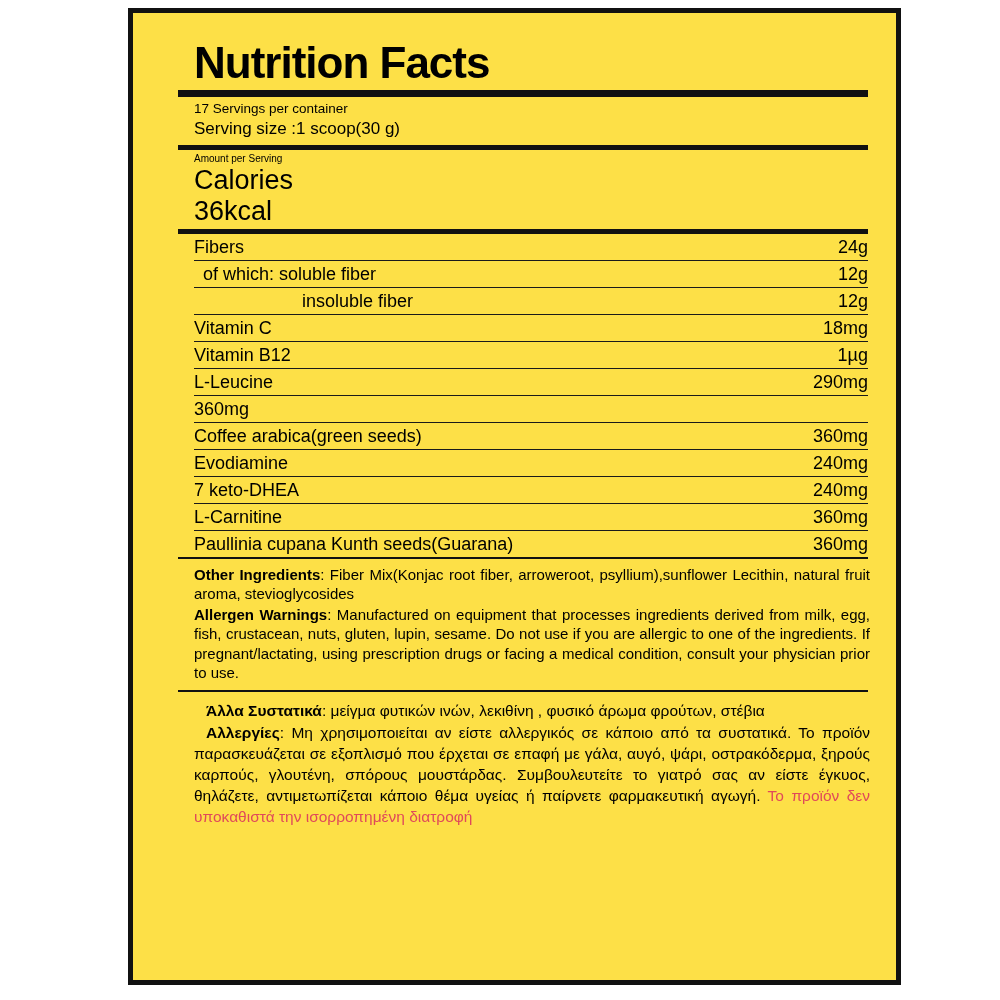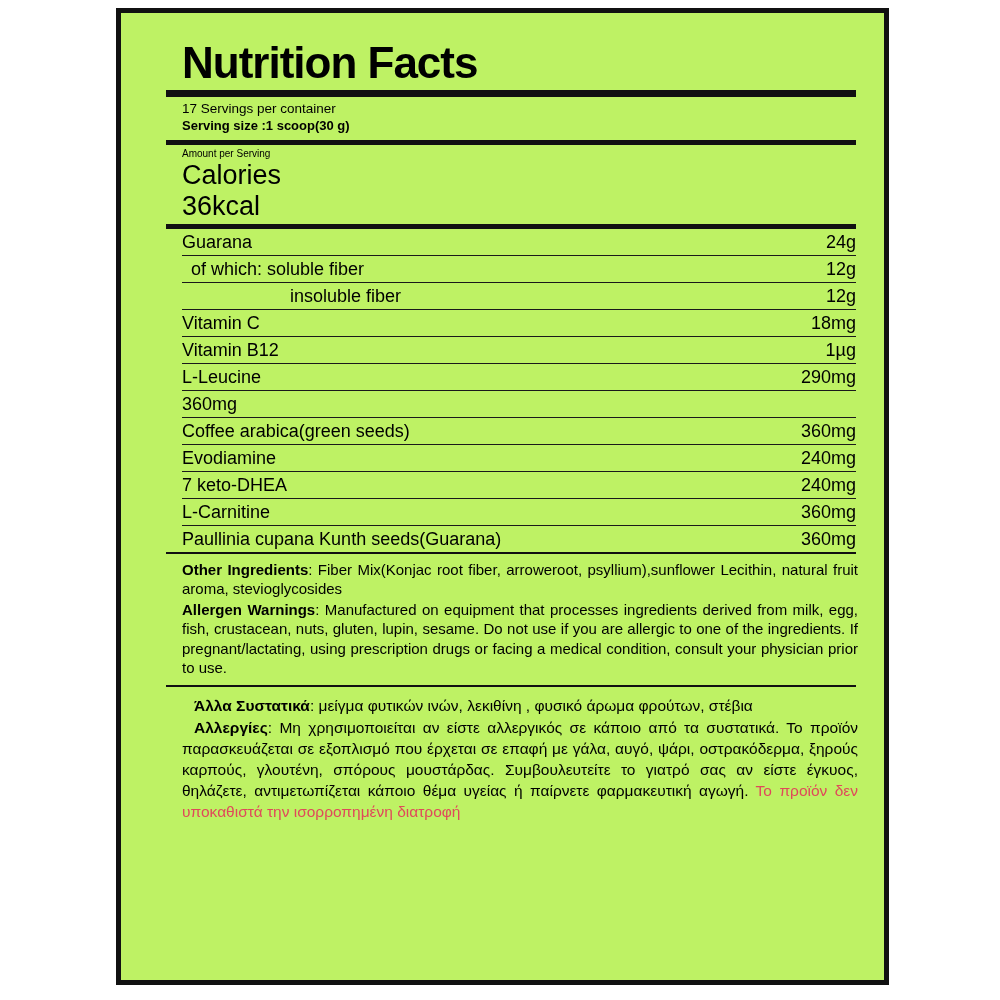--- a/index.html
+++ b/index.html
@@ -18,26 +18,26 @@
   .page {
     position: relative;
     width: 1000px;
     height: 1000px;
     background: #ffffff;
   }
 
   
   .label-frame {
     position: absolute;
-    left: 116px;
+    left: 128px;
     top: 8px;
     width: 773px;
     height: 977px;
     border: 5px solid #111111;
-    background: #bef264;
+    background: #fde047;
     box-sizing: border-box;
   }
 
   .label-inner {
     position: absolute;
     left: 45px;
     top: 28px;
     width: 690px;
   }
 
@@ -65,23 +65,22 @@
   }
 
   .serving-block {
     padding: 4px 0 5px 16px;
   }
   .servings-per {
     font-size: 13.5px;
     line-height: 1.25;
   }
   .serving-size {
-    font-size: 13px;
+    font-size: 17px;
     line-height: 1.3;
-    font-weight: bold;
   }
 
   .amount-per {
     font-size: 10px;
     padding: 3px 0 0 16px;
     line-height: 1.2;
   }
 
   .calories-row {
     display: flex;
@@ -163,21 +162,21 @@
 
       <div class="amount-per">Amount per Serving</div>
       <div class="calories-row">
         <span>Calories</span>
         <span>36kcal</span>
       </div>
       <div class="rule-medium"></div>
 
       <div class="nutrients" id="nutrients">
           <div class="nrow">
-            <span class="nname">Guarana</span>
+            <span class="nname">Fibers</span>
             <span class="nval">24g</span>
           </div>
           <div class="nrow indent-1">
             <span class="nname">of which:  soluble fiber</span>
             <span class="nval">12g</span>
           </div>
           <div class="nrow indent-2">
             <span class="nname">insoluble fiber</span>
             <span class="nval">12g</span>
           </div>

